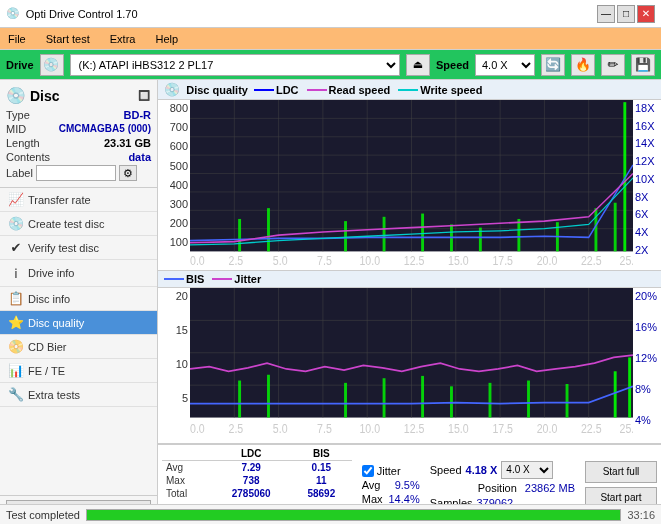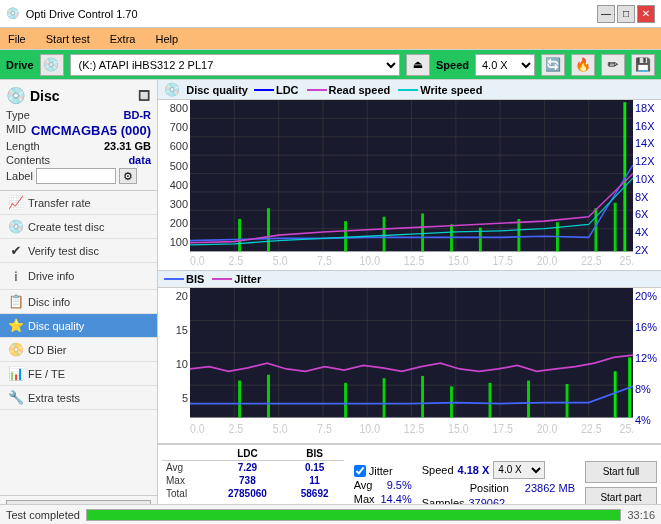--- a/index.html
+++ b/index.html
@@ -285,21 +285,21 @@
         <span class="disc-icon">💿</span>
         <span class="disc-panel-title">Disc</span>
         <span style="margin-left:auto; font-size:10px;">🔲</span>
       </div>
       <div class="disc-info-row">
         <span class="disc-info-label">Type</span>
         <span class="disc-info-value">BD-R</span>
       </div>
       <div class="disc-info-row">
         <span class="disc-info-label">MID</span>
-        <span class="disc-info-value" style="font-size:13px;text-align:right;">CMCMAGBA5 (000)</span>
+        <span class="disc-info-value" style="font-size:10px;text-align:right;">CMCMAGBA5 (000)</span>
       </div>
       <div class="disc-info-row">
         <span class="disc-info-label">Length</span>
         <span class="disc-info-value black">23.31 GB</span>
       </div>
       <div class="disc-info-row">
         <span class="disc-info-label">Contents</span>
         <span class="disc-info-value data">data</span>
       </div>
       <div class="label-row">
@@ -577,21 +577,21 @@
       </div>
 
       <div style="display:flex;flex-direction:column;justify-content:center;font-size:10px;gap:3px;">
         <div style="display:flex;gap:4px;align-items:center;">
           <span>Speed</span>
           <span style="color:#00a;font-weight:bold;">4.18 X</span>
           <select style="width:52px;height:18px;font-size:10px;border:1px solid #aaa;">
             <option>4.0 X</option>
           </select>
         </div>
-        <div style="display:flex;gap:16px;align-items:flex-start;margin-left:48px;">
+        <div style="display:flex;gap:8px;align-items:flex-start;margin-left:48px;">
           <span>Position</span>
           <span style="color:#00a;">23862 MB</span>
         </div>
         <div style="display:flex;gap:4px;align-items:center;">
           <span>Samples</span>
           <span style="color:#00a;">379062</span>
         </div>
       </div>
 
       <div class="buttons-section">

